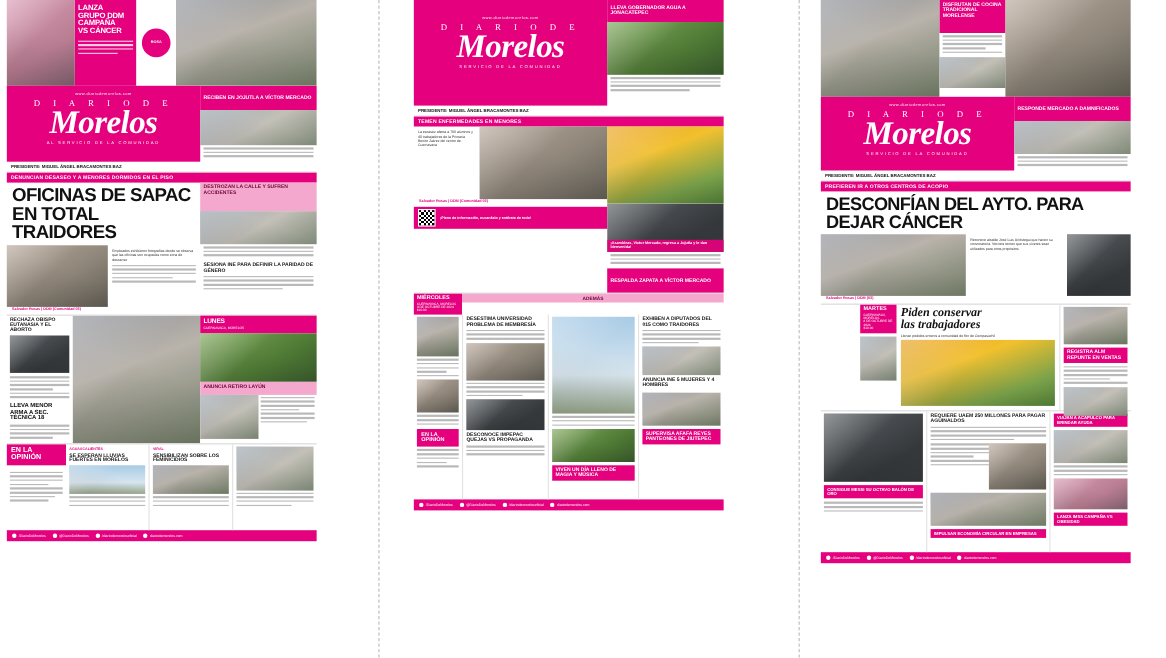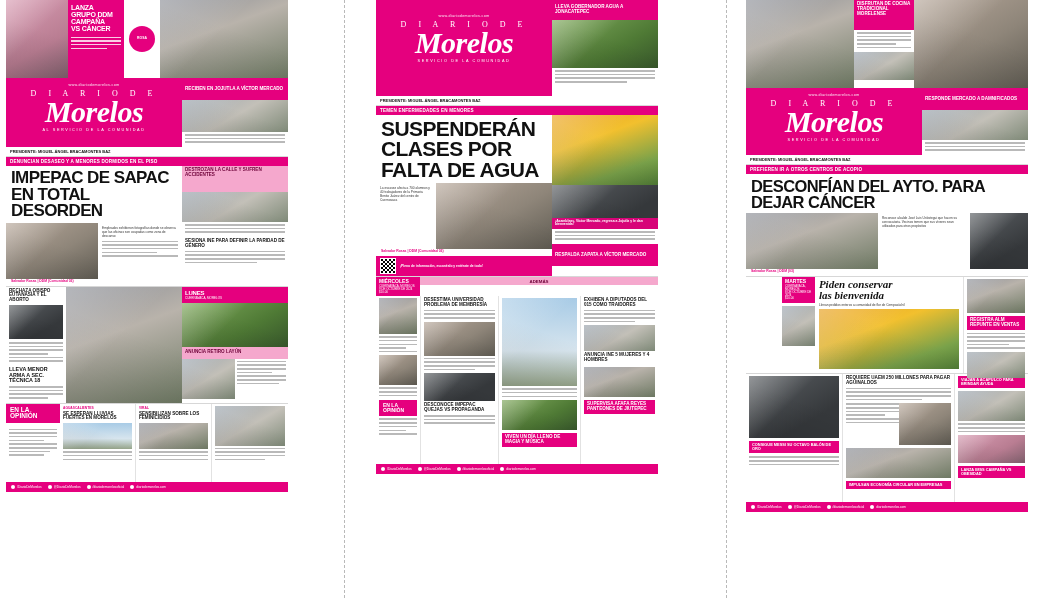--- a/index.html
+++ b/index.html
@@ -221,21 +221,21 @@
             </span>
         </div>
       </div>
     </div>
 
     <div class="presidente">PRESIDENTE: MIGUEL ÁNGEL BRACAMONTES BAZ</div>
     <div class="kicker">DENUNCIAN DESASEO Y A MENORES DORMIDOS EN EL PISO</div>
 
     <div class="row">
       <div style="width:176px;">
-        <div class="headline h1">IMPEPAC DE SAPAC EN TOTAL DESORDEN</div>
+        <div class="headline h1">OFICINAS DE SAPAC EN TOTAL TRAIDORES</div>
         <div class="row">
           <div class="ph indoor" style="width:92px;height:56px;"></div>
           <div style="width:84px;padding:3px 4px;">
             <div class="tiny">Empleados exhibieron fotografías donde se observa que las oficinas son ocupadas como zona de descanso</div>
             <div class="lines" style="margin-top:3px;">
                 <i></i>
                 <i></i>
                 <i></i>
                 <i></i>
                 <i></i>
@@ -408,21 +408,20 @@
             </span>
           </div>
       </div>
     </div>
 
     <div class="presidente">PRESIDENTE: MIGUEL ÁNGEL BRACAMONTES BAZ</div>
     <div class="kicker">TEMEN ENFERMEDADES EN MENORES</div>
 
     <div class="row">
       <div style="width:176px;">
-        <div class="headline h2">SUSPENDERÁN CLASES POR FALTA DE AGUA</div>
         <div class="row">
           <div style="width:60px;padding:3px 4px;">
             <div class="tiny">La escasez afecta a 700 alumnos y 40 trabajadores de la Primaria Benito Juárez del centro de Cuernavaca</div>
           </div>
           <div class="ph indoor" style="width:116px;height:66px;"></div>
         </div>
         <div class="byline">
           <span>Salvador Rosas | DDM</span>
           <span>(Comunidad 03)</span>
         </div>
@@ -624,21 +623,21 @@
         <div class="datebar">
           <span>MARTES</span>
           <small>CUERNAVACA, MORELOS</small>
           <small>8 DE OCTUBRE DE 2024</small>
           <small>$10.00</small>
         </div>
         <div class="ph street" style="height:40px;margin-top:3px;"></div>
       </div>
       <div style="width:170px;padding:2px 4px;">
         <div style="font-family:'Liberation Serif',serif;font-style:italic;font-weight:bold;font-size:11px;line-height:1;color:#111;">Piden conservar</div>
-        <div style="font-family:'Liberation Serif',serif;font-style:italic;font-weight:bold;font-size:11px;line-height:1;color:#111;">las bienvenida</div>
+        <div style="font-family:'Liberation Serif',serif;font-style:italic;font-weight:bold;font-size:11px;line-height:1;color:#111;">las trabajadores</div>
         <div class="tiny" style="margin:2px 0;">Llenan pedidos enteros a comunidad de flor de Cempasúchil</div>
         <div class="ph flowers" style="height:60px;"></div>
       </div>
       <div style="width:74px;padding:2px 3px;border-left:1px solid #e2e2e2;">
         <div class="ph people" style="height:34px;"></div>
         <div class="magenta hdr-xs" style="margin-top:3px;">REGISTRA ALM REPUNTE EN VENTAS</div>
         <span class="lines" style="display:block;margin-top:3px;">
             <i></i>
             <i></i>
             <i></i>

